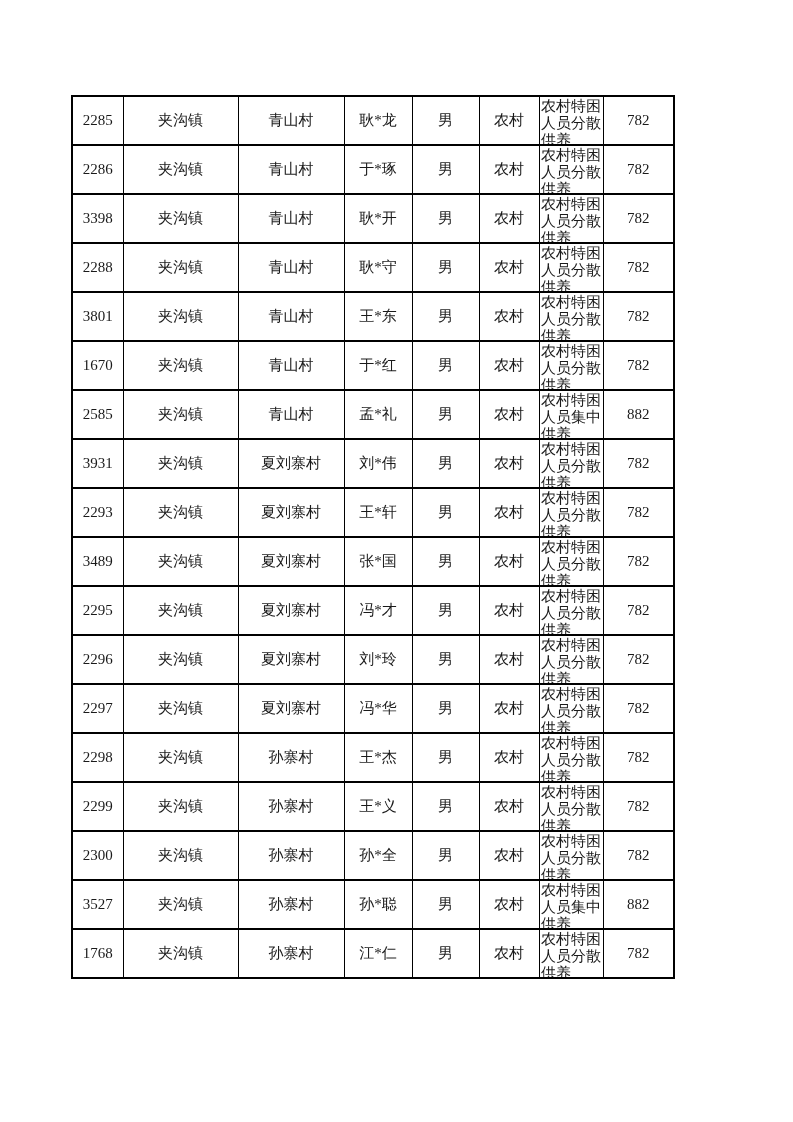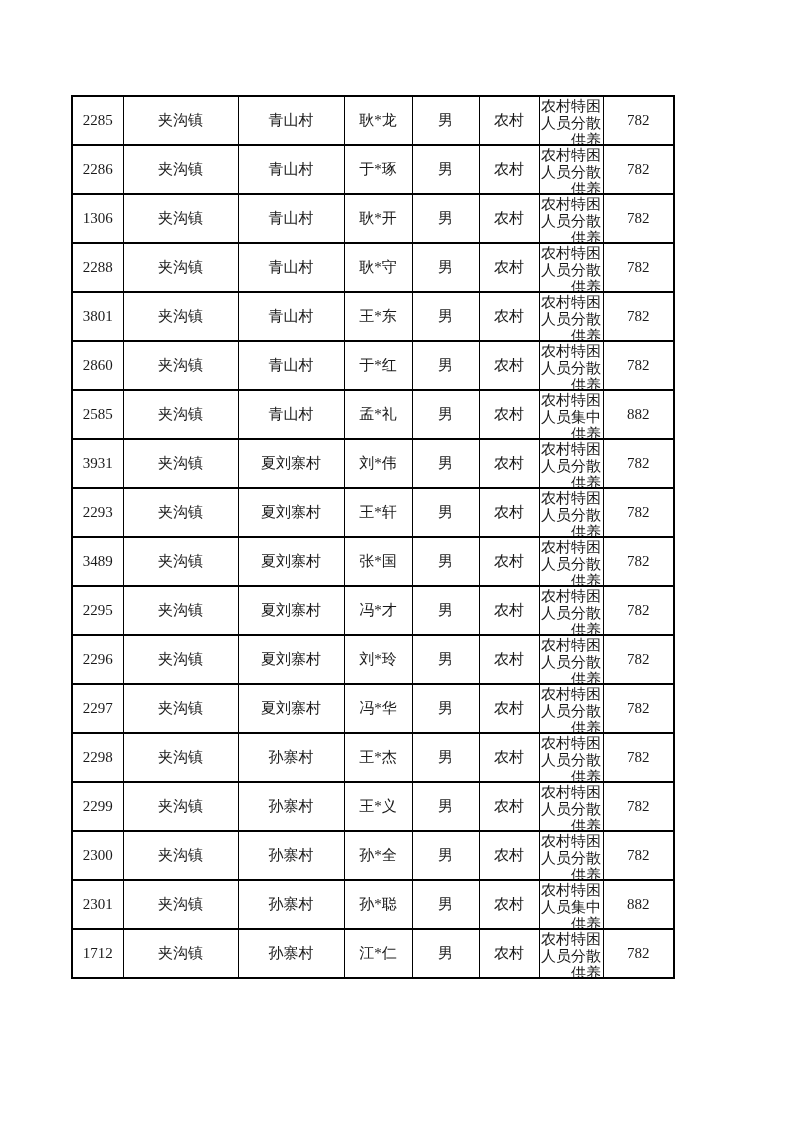--- a/index.html
+++ b/index.html
@@ -57,21 +57,21 @@
   .cat-text {
     width: 60px;
     margin: 0 auto;
     padding-top: 1px;
     font-size: 15px;
     line-height: 17px;
     max-height: 46px;
     overflow: hidden;
     white-space: normal;
     word-break: break-all;
-    text-align: right;
+    text-align: left;
   }
 </style>
 </head>
 <body>
 
 <div class="page">
   <div class="table-wrap">
     <table class="roster">
       <colgroup>
         <col class="c-seq">
@@ -102,21 +102,21 @@
     <td>青山村</td>
     <td>于*琢</td>
     <td>男</td>
     <td>农村</td>
     <td class="cell-category">
       <div class="cat-text">农村特困人员分散供养</div>
     </td>
     <td>782</td>
   </tr>
           <tr>
-    <td>1306</td>
+    <td>3398</td>
     <td>夹沟镇</td>
     <td>青山村</td>
     <td>耿*开</td>
     <td>男</td>
     <td>农村</td>
     <td class="cell-category">
       <div class="cat-text">农村特困人员分散供养</div>
     </td>
     <td>782</td>
   </tr>
@@ -138,21 +138,21 @@
     <td>青山村</td>
     <td>王*东</td>
     <td>男</td>
     <td>农村</td>
     <td class="cell-category">
       <div class="cat-text">农村特困人员分散供养</div>
     </td>
     <td>782</td>
   </tr>
           <tr>
-    <td>2860</td>
+    <td>1670</td>
     <td>夹沟镇</td>
     <td>青山村</td>
     <td>于*红</td>
     <td>男</td>
     <td>农村</td>
     <td class="cell-category">
       <div class="cat-text">农村特困人员分散供养</div>
     </td>
     <td>782</td>
   </tr>
@@ -270,33 +270,33 @@
     <td>孙寨村</td>
     <td>孙*全</td>
     <td>男</td>
     <td>农村</td>
     <td class="cell-category">
       <div class="cat-text">农村特困人员分散供养</div>
     </td>
     <td>782</td>
   </tr>
           <tr>
-    <td>2301</td>
+    <td>3527</td>
     <td>夹沟镇</td>
     <td>孙寨村</td>
     <td>孙*聪</td>
     <td>男</td>
     <td>农村</td>
     <td class="cell-category">
       <div class="cat-text">农村特困人员集中供养</div>
     </td>
     <td>882</td>
   </tr>
           <tr>
-    <td>1712</td>
+    <td>1768</td>
     <td>夹沟镇</td>
     <td>孙寨村</td>
     <td>江*仁</td>
     <td>男</td>
     <td>农村</td>
     <td class="cell-category">
       <div class="cat-text">农村特困人员分散供养</div>
     </td>
     <td>782</td>
   </tr>

